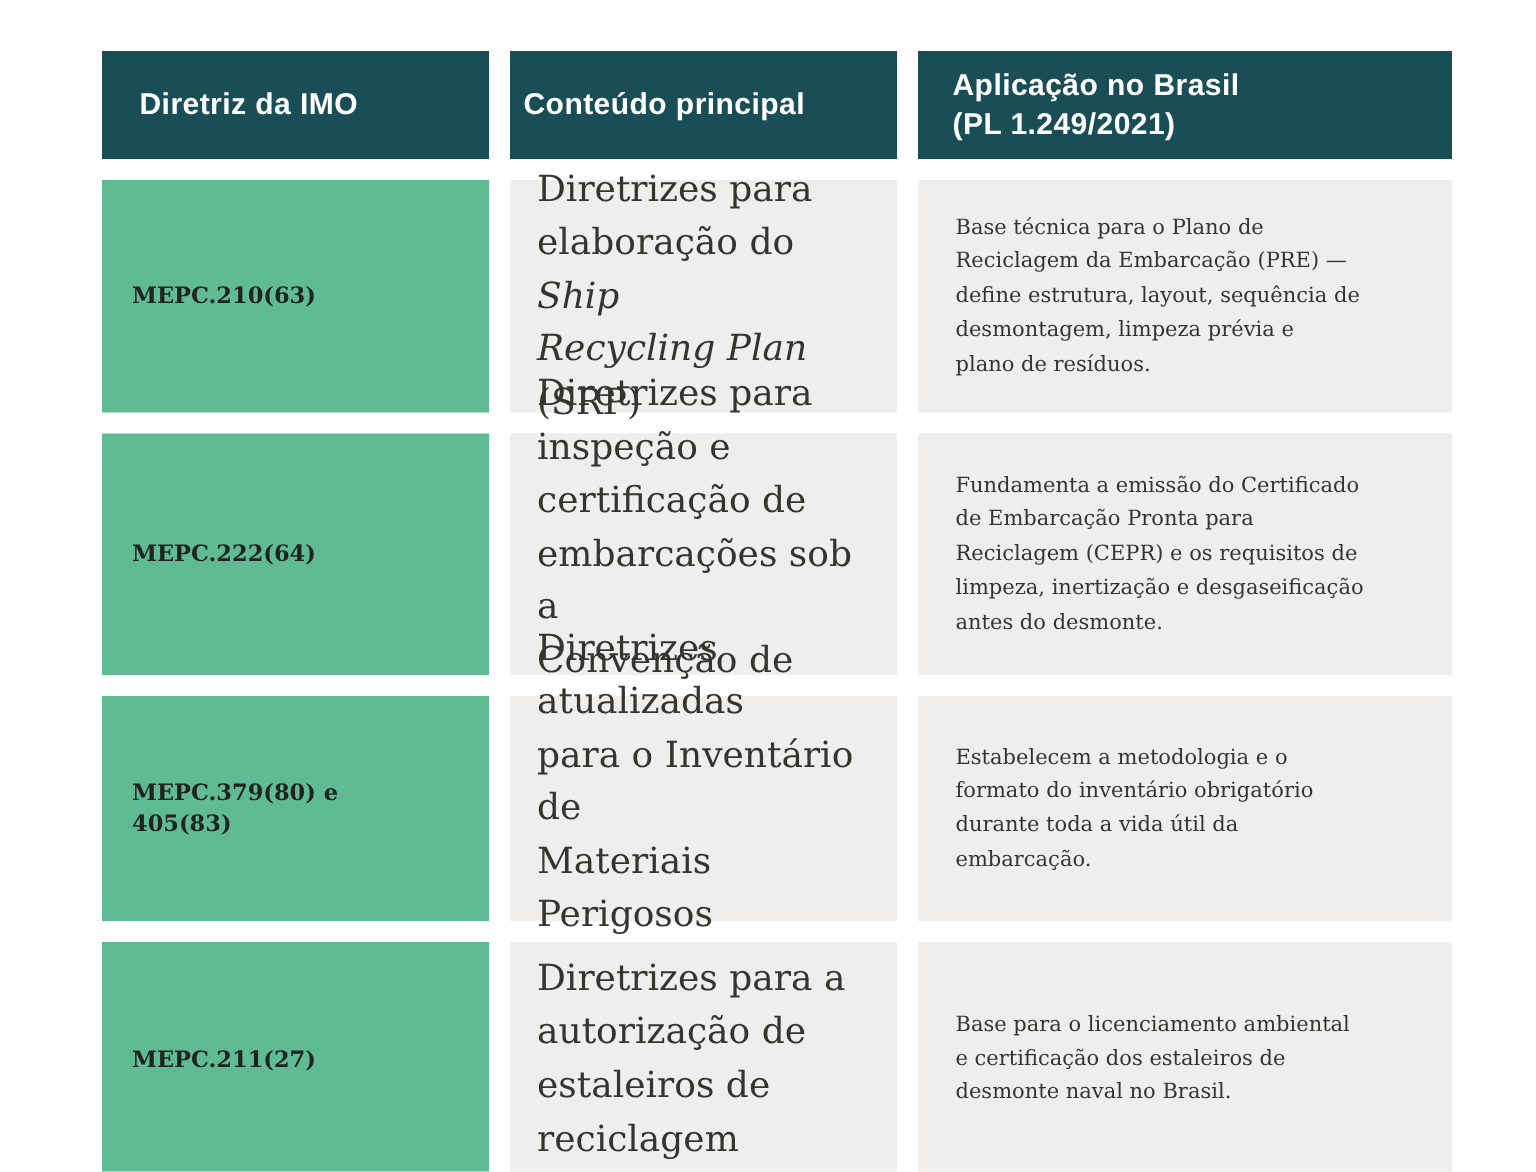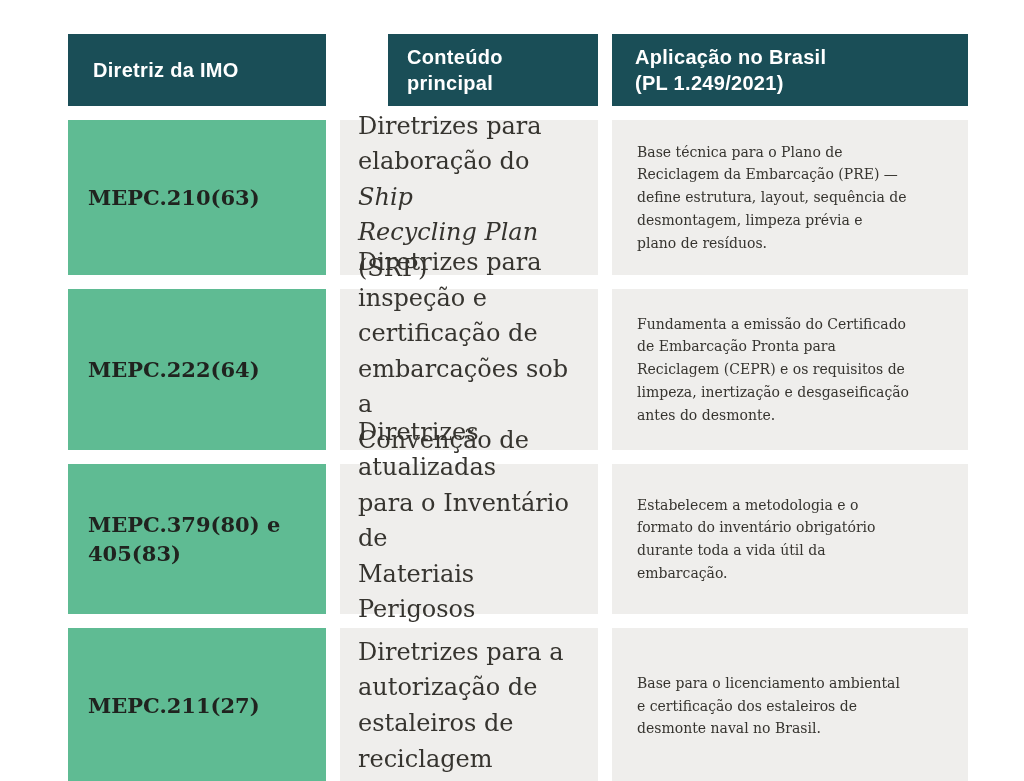--- a/index.html
+++ b/index.html
@@ -40,28 +40,28 @@
   .hdr{
     background:var(--header-bg);
     color:var(--header-text);
     font-family:"Liberation Sans",sans-serif;
     font-weight:700;
     font-size:20px;
     letter-spacing:0.3px;
     line-height:1.3;
     padding:0 14px 0 25px;
   }
-  .hdr.c2{padding-left:19px;margin-left:48px;}
+  .hdr.c2{padding-left:9px;}
   .hdr.c3{padding-left:23px;}
   .label{
     background:var(--label-bg);
     color:var(--label-text);
     font-family:"DejaVu Serif","Liberation Serif",serif;
     font-weight:600;
-    font-size:21px;
+    font-size:15px;
     line-height:1.4;
     padding:0 14px 0 20px;
   }
   .content{
     background:var(--cell-bg);
     color:var(--cell-text);
     font-family:"DejaVu Serif","Liberation Serif",serif;
     font-size:24px;
     line-height:1.48;
     padding:0 14px 0 18px;

